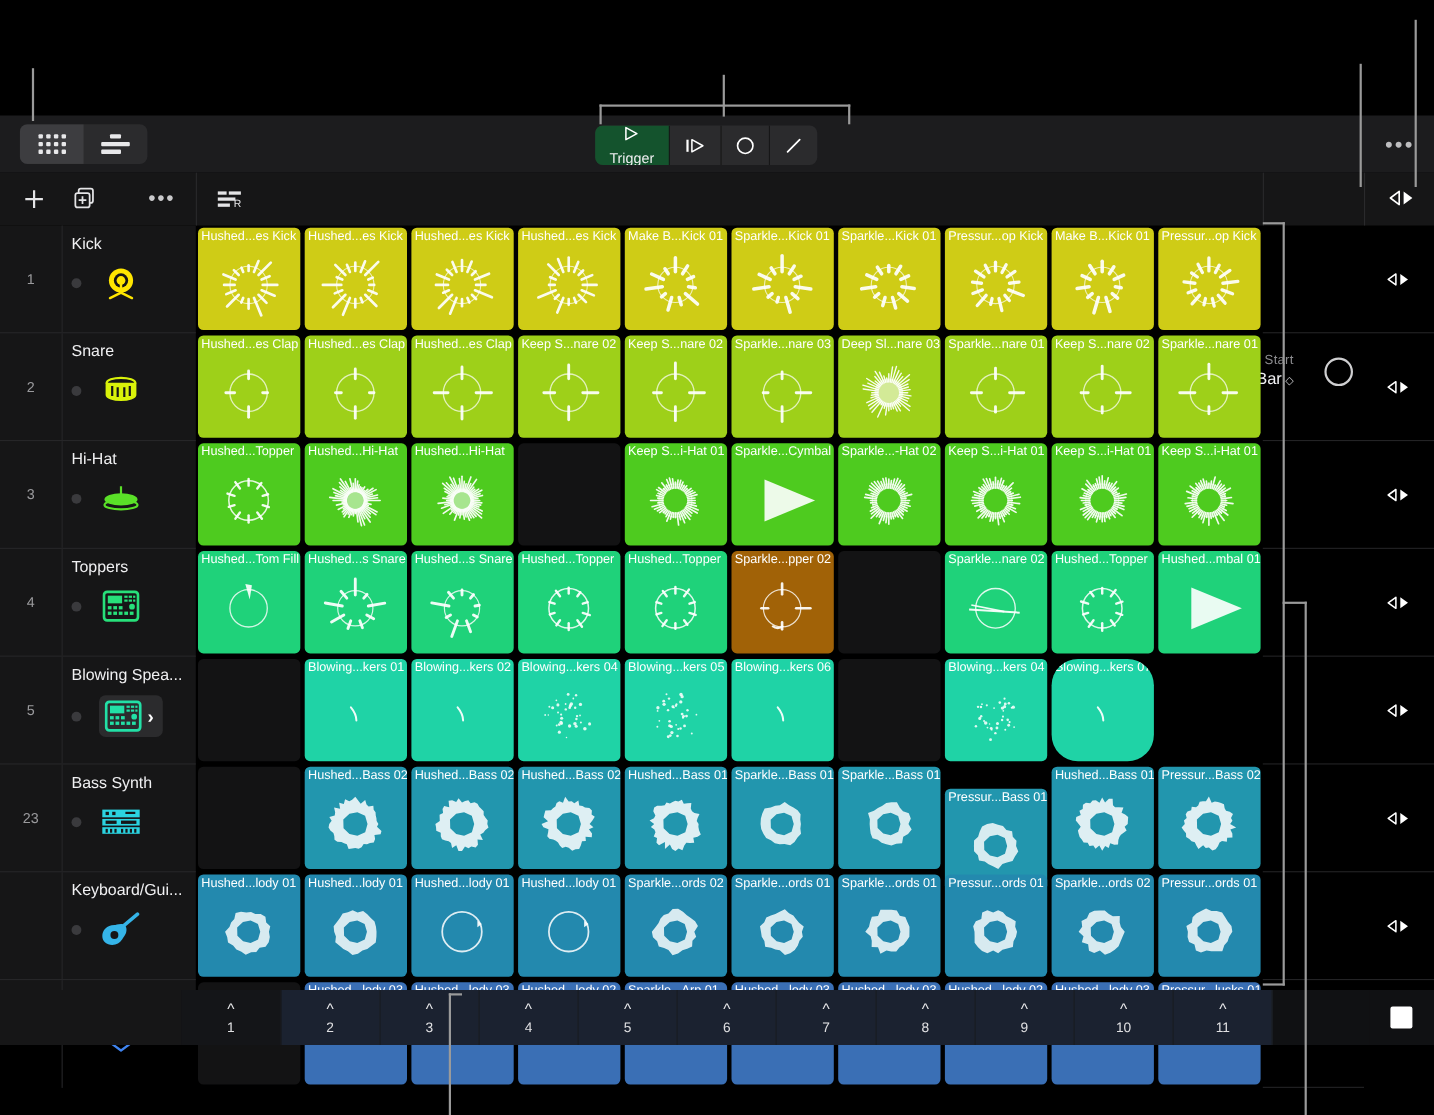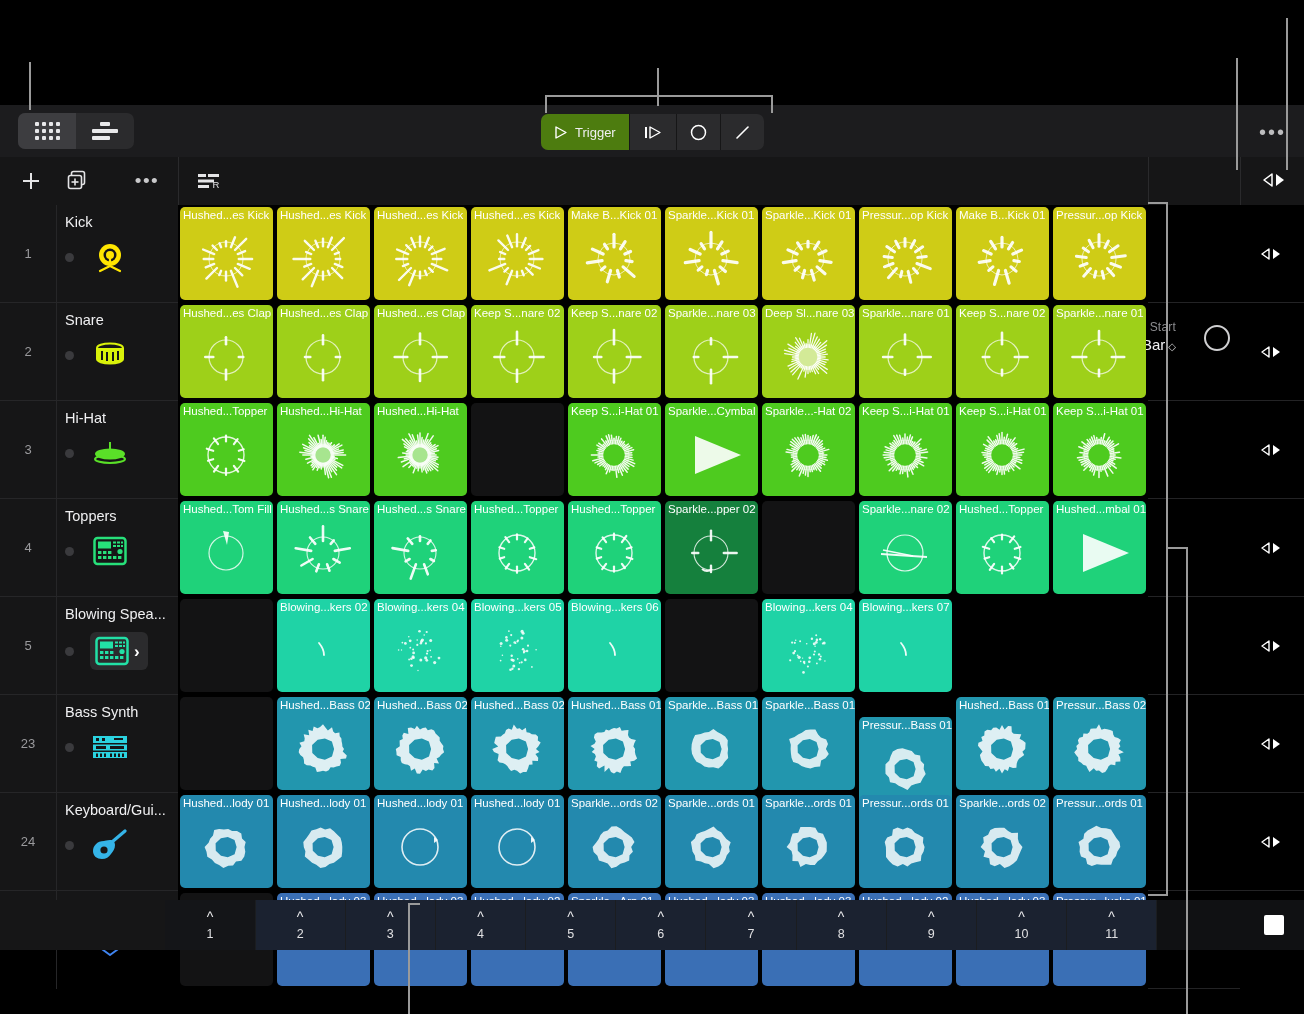--- a/index.html
+++ b/index.html
@@ -42,21 +42,21 @@
   .listicon i:nth-child(3){ width:18px;}
 
   
   .transport {
     position:absolute; left:541px; top:114px; height:36px;
     display:flex; align-items:stretch; background:#2b2b2d; border-radius:7px; overflow:hidden;
   }
   .tbtn { display:flex; align-items:center; justify-content:center; gap:7px;
     padding:0 13px; cursor:pointer; border-right:1px solid #161617; color:#f0f0f2; font-size:13px; }
   .tbtn:last-child { border-right:none; }
-  .tbtn.active { background:#4d7c0f; }
+  .tbtn.active { background:#14532d;flex-direction:column; }
   .play-outline svg, .icn svg { display:block; }
 
   .topdots { position:absolute; right:18px; top:122px; color:#bdbdbf; font-size:20px; letter-spacing:2px; line-height:1; }
 
   
   .subbar {
     position:absolute; left:0; top:157px; width:1304px; height:48px;
     background:#161617;
     display:flex; align-items:center;
   }
@@ -408,21 +408,20 @@
                     <rect x="22" y="19.5" width="2" height="3.5"></rect>
                     <rect x="26" y="19.5" width="2" height="3.5"></rect>
                     <rect x="30" y="19.5" width="2" height="3.5"></rect>
                   </g>
       </svg>
               </span>
        </div>
      </div>
         </div>
         <div class="trow">
-          <div class="tnum">24</div>
      <div class="tbody">
        <div class="tname">Keyboard/Gui...</div>
        <div class="trowmid">
          <span class="recdot"></span>
          <span class="ticon">
                 <svg width="38" height="32" viewBox="0 0 38 32">
         <line x1="21" y1="13" x2="34" y2="2" stroke="#35b4e8" stroke-width="3.2" stroke-linecap="round"></line>
         <path d="M13 12 C6 12 2 17 2 22 C2 27 6 30 11 30 C15 30 18 28 20 25 C22 22 24 20 24 16 C24 13 22 11 19 11 C16 11 14 12 13 12 Z" fill="#35b4e8"></path>
         <circle cx="13" cy="21" r="3.6" fill="#161617"></circle>
       </svg>
@@ -1345,21 +1344,21 @@
                 <line x1="53.9" y1="48.9" x2="56.9" y2="53.0" stroke="rgba(255,255,255,0.92)" stroke-width="2.2" stroke-linecap="round"></line>
                 <line x1="46.0" y1="51.5" x2="46.0" y2="56.7" stroke="rgba(255,255,255,0.92)" stroke-width="2.2" stroke-linecap="round"></line>
                 <line x1="38.1" y1="48.9" x2="34.2" y2="54.2" stroke="rgba(255,255,255,0.92)" stroke-width="2.2" stroke-linecap="round"></line>
                 <line x1="33.2" y1="42.2" x2="28.8" y2="43.6" stroke="rgba(255,255,255,0.92)" stroke-width="2.2" stroke-linecap="round"></line>
                 <line x1="33.2" y1="33.8" x2="28.7" y2="32.4" stroke="rgba(255,255,255,0.92)" stroke-width="2.2" stroke-linecap="round"></line>
                 <line x1="38.1" y1="27.1" x2="34.6" y2="22.3" stroke="rgba(255,255,255,0.92)" stroke-width="2.2" stroke-linecap="round"></line>
               </svg>
          </div>
           </div>
           <div class="cell">
-            <div class="clip" style="background:#15803d;">
+            <div class="clip" style="background:#a16207;">
            <span class="cname">Sparkle...pper 02</span>
            <svg width="93" height="79" viewBox="0 0 93 79">
                 <circle cx="46" cy="38" r="17" fill="none" stroke="rgba(255,255,255,0.8)" stroke-width="1.1"></circle>
                 <line x1="46.0" y1="25.3" x2="46.0" y2="15.6" stroke="rgba(255,255,255,0.92)" stroke-width="2.4" stroke-linecap="round"></line>
                 <line x1="58.8" y1="38.0" x2="71.7" y2="38.0" stroke="rgba(255,255,255,0.92)" stroke-width="2.4" stroke-linecap="round"></line>
                 <line x1="46.0" y1="50.8" x2="46.0" y2="57.1" stroke="rgba(255,255,255,0.92)" stroke-width="2.4" stroke-linecap="round"></line>
                 <line x1="33.3" y1="38.0" x2="27.2" y2="38.0" stroke="rgba(255,255,255,0.92)" stroke-width="2.4" stroke-linecap="round"></line>
                 <path d="M37 54 q5 4 10 0" stroke="rgba(255,255,255,0.92)" stroke-width="2" fill="none"></path>
               </svg>
          </div>
@@ -1400,20 +1399,28 @@
            <span class="cname">Hushed...mbal 01</span>
            <svg width="93" height="79" viewBox="0 0 93 79">
                 <path d="M30 19 L30 57 L76 38 Z" fill="rgba(255,255,255,0.9)"></path>
               </svg>
          </div>
           </div>
         </div>
         <div class="crow">
           <div class="cell empty">
             <div class="clip"></div>
+          </div>
+          <div class="cell">
+            <div class="clip" style="background:#1fd3a6;">
+           <span class="cname">Blowing...kers 01</span>
+           <svg width="93" height="79" viewBox="0 0 93 79">
+                <path d="M42 30 q5 6 5 12" stroke="rgba(255,255,255,0.92)" stroke-width="1.8" fill="none" stroke-linecap="round"></path>
+              </svg>
+         </div>
           </div>
           <div class="cell">
             <div class="clip" style="background:#1fd3a6;">
            <span class="cname">Blowing...kers 02</span>
            <svg width="93" height="79" viewBox="0 0 93 79">
                 <path d="M42 30 q5 6 5 12" stroke="rgba(255,255,255,0.92)" stroke-width="1.8" fill="none" stroke-linecap="round"></path>
               </svg>
          </div>
           </div>
           <div class="cell">
@@ -1544,21 +1551,21 @@
                 <circle cx="33.7" cy="27.2" r="0.8" fill="rgba(255,255,255,0.85)"></circle>
                 <circle cx="37.1" cy="44.3" r="1.6" fill="rgba(255,255,255,0.85)"></circle>
                 <circle cx="54.2" cy="22.2" r="1.0" fill="rgba(255,255,255,0.85)"></circle>
                 <circle cx="42.1" cy="49.1" r="1.3" fill="rgba(255,255,255,0.85)"></circle>
                 <circle cx="45.9" cy="53.5" r="1.1" fill="rgba(255,255,255,0.85)"></circle>
                 <circle cx="62.9" cy="48.0" r="0.8" fill="rgba(255,255,255,0.85)"></circle>
               </svg>
          </div>
           </div>
           <div class="cell">
-            <div class="clip" style="background:#1fd3a6;">
+            <div class="clip" style="background:#1fd3a6;border-radius:24px;">
            <span class="cname">Blowing...kers 07</span>
            <svg width="93" height="79" viewBox="0 0 93 79">
                 <path d="M42 30 q5 6 5 12" stroke="rgba(255,255,255,0.92)" stroke-width="1.8" fill="none" stroke-linecap="round"></path>
               </svg>
          </div>
           </div>
         </div>
         <div class="crow">
           <div class="cell empty">
             <div class="clip"></div>

